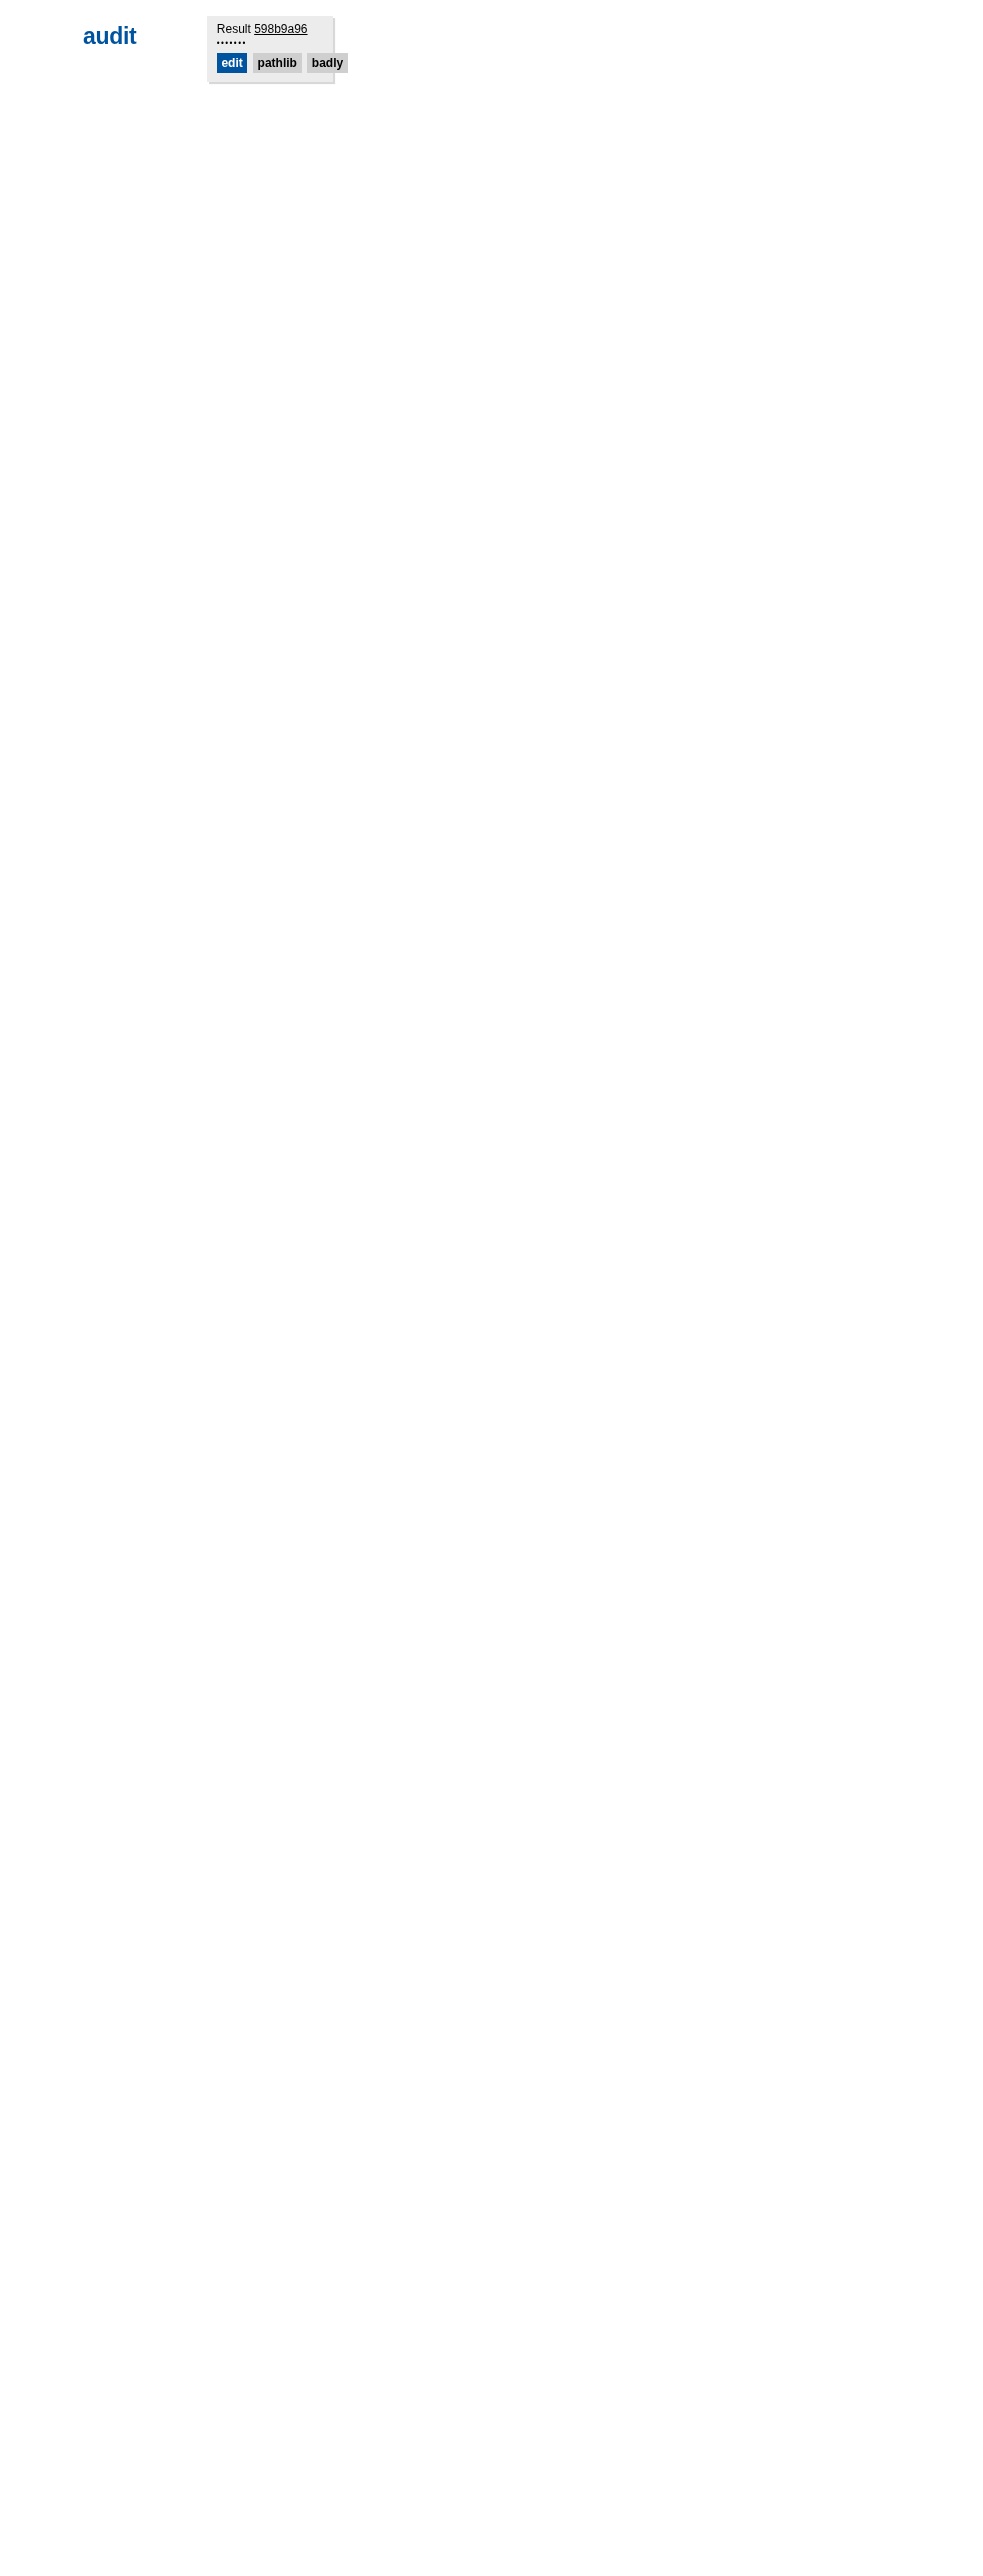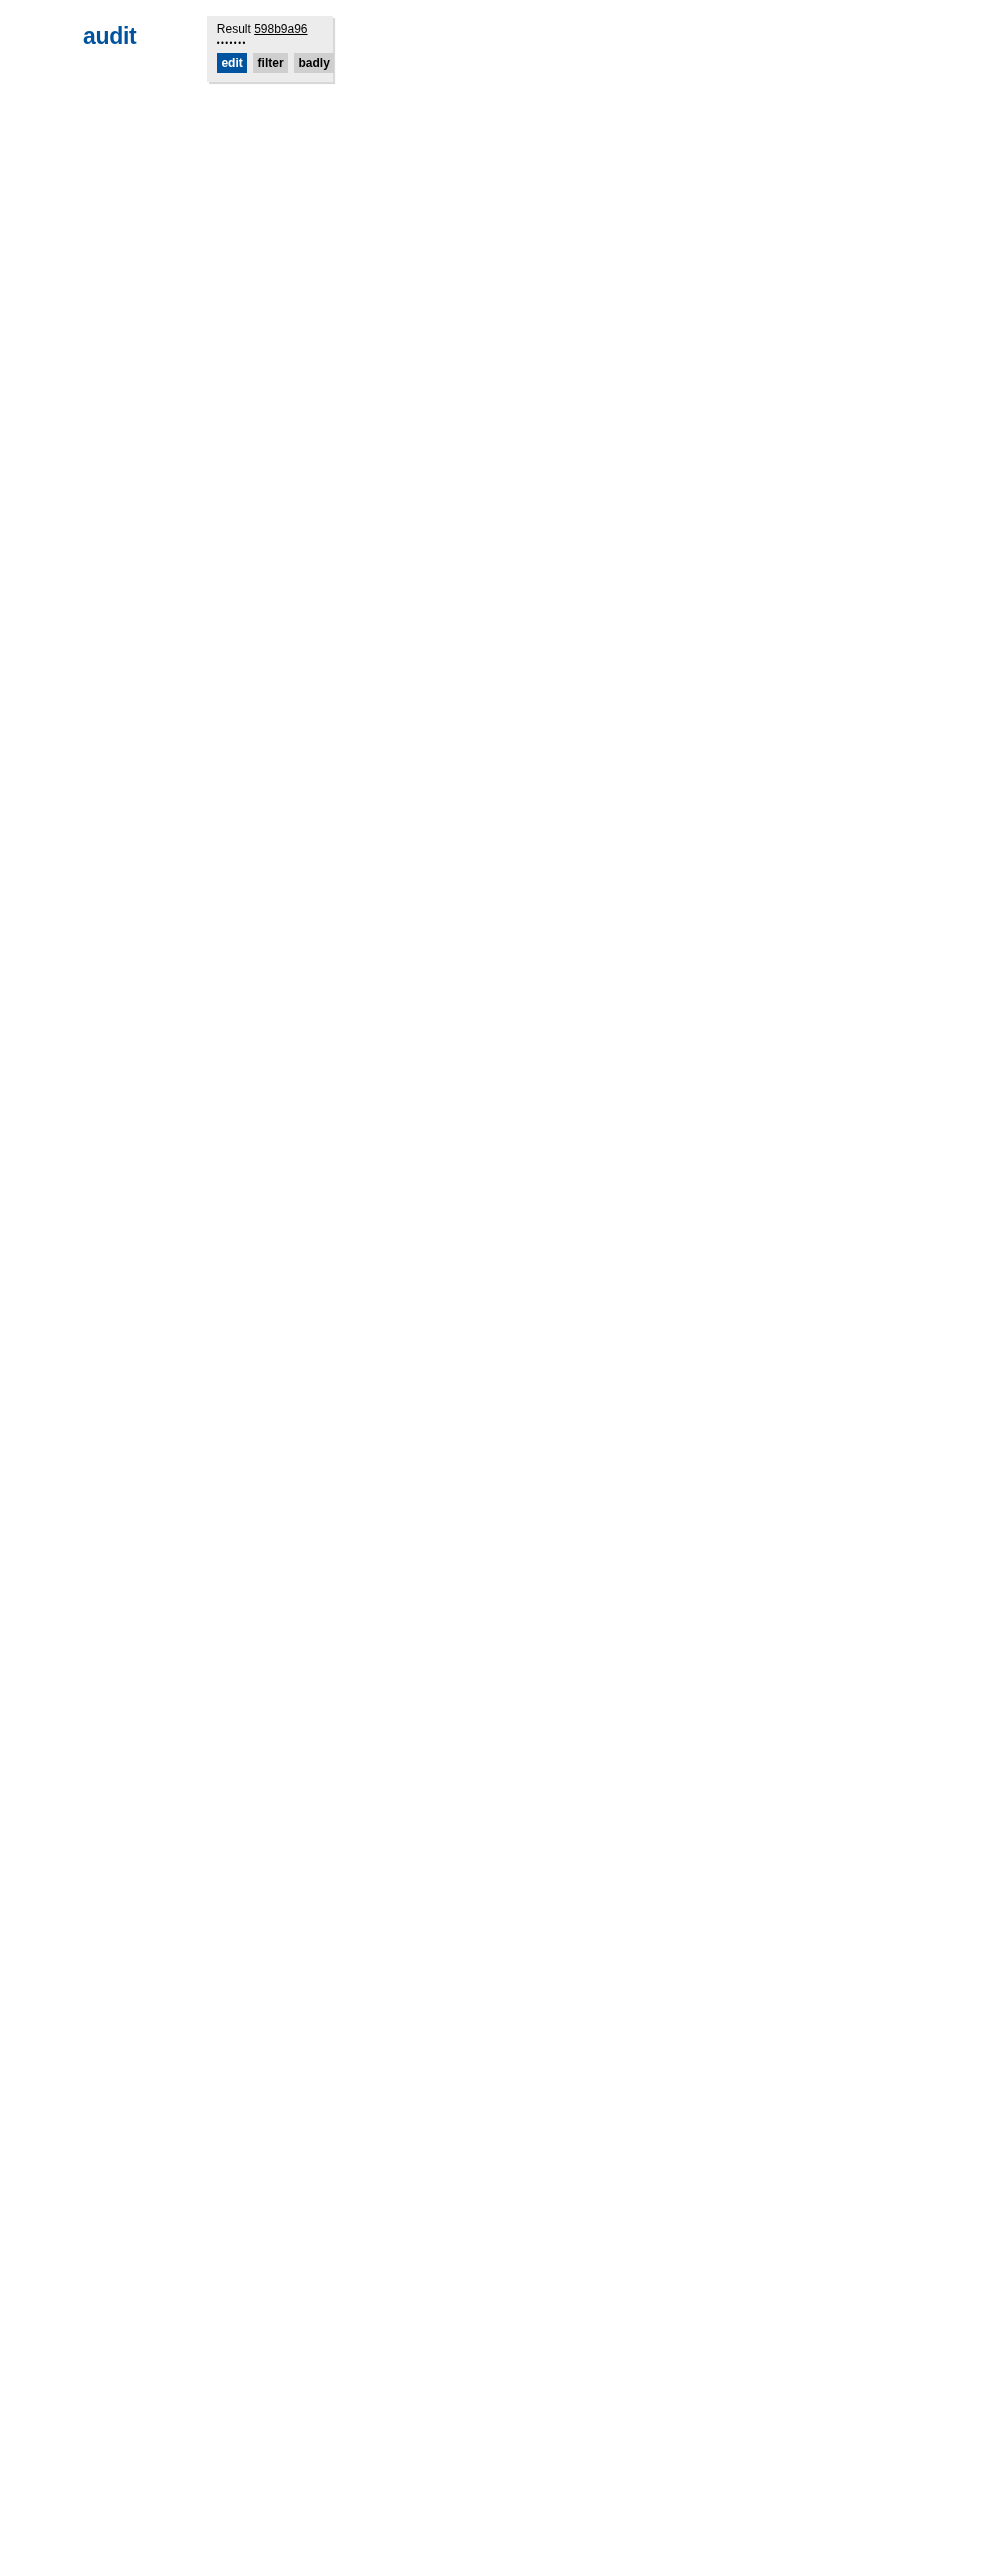--- a/index.html
+++ b/index.html
@@ -215,21 +215,21 @@
 
 <div class="page">
 
   <header class="topbar">
     <div class="brand">audit</div>
     <div class="navcard">
       <div class="res-title"><span>Result</span> <a href="#">598b9a96</a></div>
       <div class="dots">•••••••</div>
       <div class="navbtns">
         <button class="navbtn active">edit</button>
-        <button class="navbtn">filter</button>
+        <button class="navbtn">pathlib</button>
         <button class="navbtn">badly</button>
       </div>
     </div>
   </header>
 
   <section class="card maincard">
     <h1><span>Edit Result</span> <a href="#">598b9a96</a></h1>
     <table class="results">
       <thead>
         <tr>

